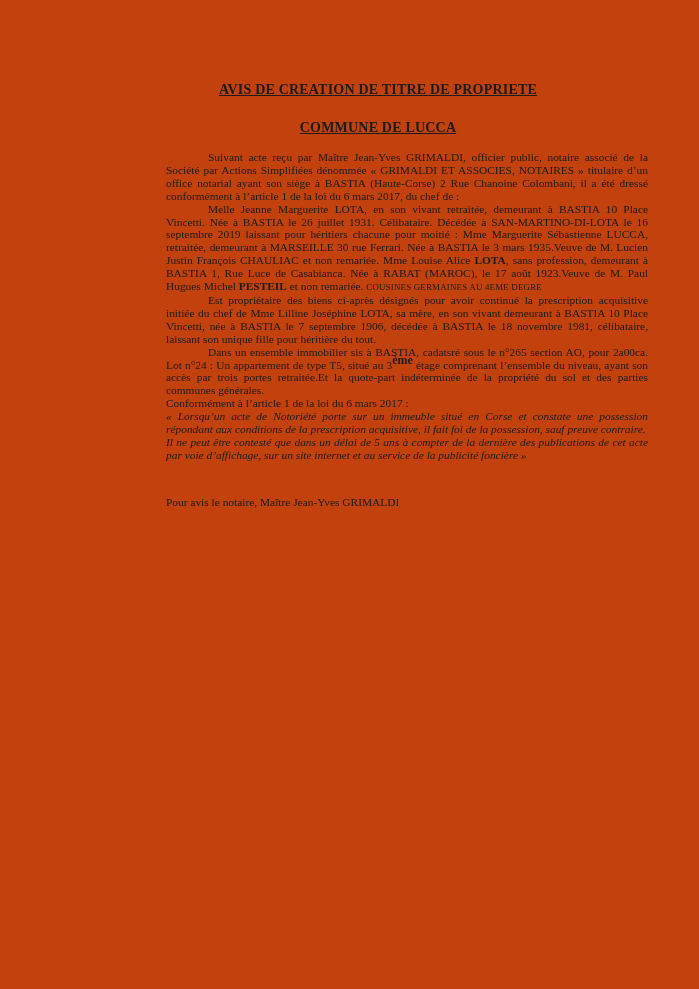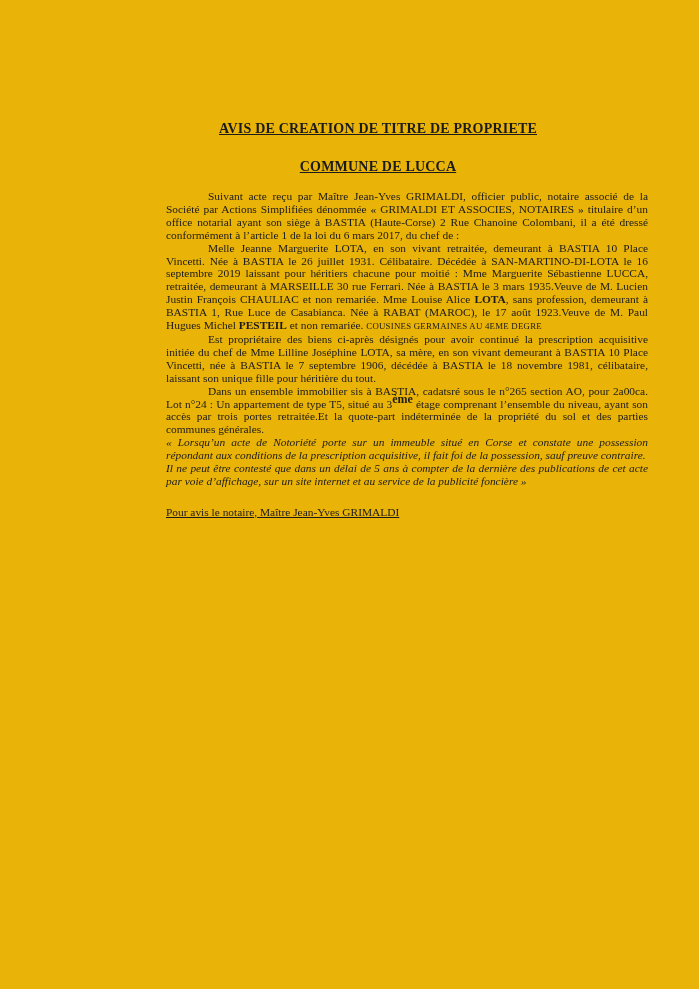--- a/index.html
+++ b/index.html
@@ -5,22 +5,22 @@
   html, body {
     margin: 0;
     padding: 0;
     background: #ffffff;
   }
   .page {
     position: relative;
     width: 699px;
     height: 989px;
     box-sizing: border-box;
-    background: #eab308;
-    padding: 120px 51px 0 166px;
+    background: #c2410c;
+    padding: 81px 51px 0 166px;
     font-family: "Liberation Serif", serif;
     font-size: 11.4px;
     line-height: 12.9px;
     color: #1b1b1b;
     overflow: hidden;
   }
   .title-block {
     position: relative;
     left: -29px;
     text-align: center;
@@ -48,21 +48,21 @@
   }
   .sup {
     font-weight: bold;
     font-size: 12px;
     vertical-align: super;
     line-height: 0;
   }
   .italic-block {
     font-style: italic;
   }
-  .signature-line { margin-top: 18px; text-decoration: underline; }
+  .signature-line { margin-top: 34px; }
   .email-line {
     font-family: "Liberation Sans", sans-serif;
     font-size: 12.5px;
     line-height: 15px;
     color: #1b1b1b;
   }
 </style>
 </head>
 <body>
 
@@ -75,19 +75,20 @@
 
   <p class="justify indent mt-para" style="margin-top: 15px;">Suivant acte reçu par Maître Jean-Yves GRIMALDI,  officier public, notaire associé de la Société par Actions Simplifiées dénommée « GRIMALDI ET ASSOCIES, NOTAIRES » titulaire d’un office notarial ayant son siège à BASTIA (Haute-Corse) 2 Rue Chanoine Colombani, il a été dressé conformément à l’article 1 de la loi du 6 mars 2017, du chef de :</p>
 
   <p class="justify indent mt-blank"><span>Melle Jeanne Marguerite LOTA, en son vivant retraitée, demeurant à BASTIA 10 Place Vincetti. Née à BASTIA le 26 juillet 1931. Célibataire. Décédée à SAN-MARTINO-DI-LOTA le 16 septembre 2019 laissant pour héritiers chacune pour moitié : Mme Marguerite Sébastienne LUCCA, retraitée, demeurant à MARSEILLE 30 rue Ferrari. Née à BASTIA le 3 mars 1935.Veuve de M. Lucien Justin François CHAULIAC et non remariée. Mme Louise Alice </span><span class="bold">LOTA</span><span>, sans profession, demeurant à BASTIA 1, Rue Luce de Casabianca. Née à RABAT (MAROC), le 17 août 1923.Veuve de M. Paul Hugues Michel </span><span class="bold">PESTEIL</span><span> et non remariée. </span><span class="smallcaps">COUSINES GERMAINES AU 4EME DEGRE</span></p>
 
   <p class="justify indent">Est propriétaire des biens ci-après désignés pour avoir continué la prescription acquisitive initiée du chef de Mme Lilline Joséphine LOTA, sa mère, en son vivant demeurant à BASTIA 10 Place Vincetti, née à BASTIA le 7 septembre 1906, décédée à BASTIA le 18 novembre 1981, célibataire, laissant son unique fille pour héritière du tout.</p>
 
 
   <p class="justify indent"><span>Dans un ensemble immobilier sis à BASTIA, cadatsré sous le n°265 section AO, pour 2a00ca. Lot n°24 : Un appartement de type T5, situé au 3</span><span class="sup">ème</span><span> étage comprenant l’ensemble du niveau, ayant son accès par trois portes retraitée.Et la quote-part indéterminée de la propriété du sol et des parties communes générales.</span></p>
 
+  <p class="mt-blank">Conformément à l’article 1 de la loi du 6 mars 2017 :</p>
 
   <p class="justify italic-block">« Lorsqu’un acte de Notoriété porte sur un immeuble situé en Corse et constate une possession répondant aux conditions de la prescription acquisitive, il fait foi de la possession, sauf preuve contraire.</p>
   <p class="justify italic-block">Il ne peut être contesté que dans un délai de 5 ans à compter de la dernière des publications de cet acte par voie d’affichage, sur un site internet et au service de la publicité foncière »</p>
 
   <p class="signature-line">Pour avis le notaire, Maître Jean-Yves GRIMALDI</p>
 
 </div>
 
 </body></html>

